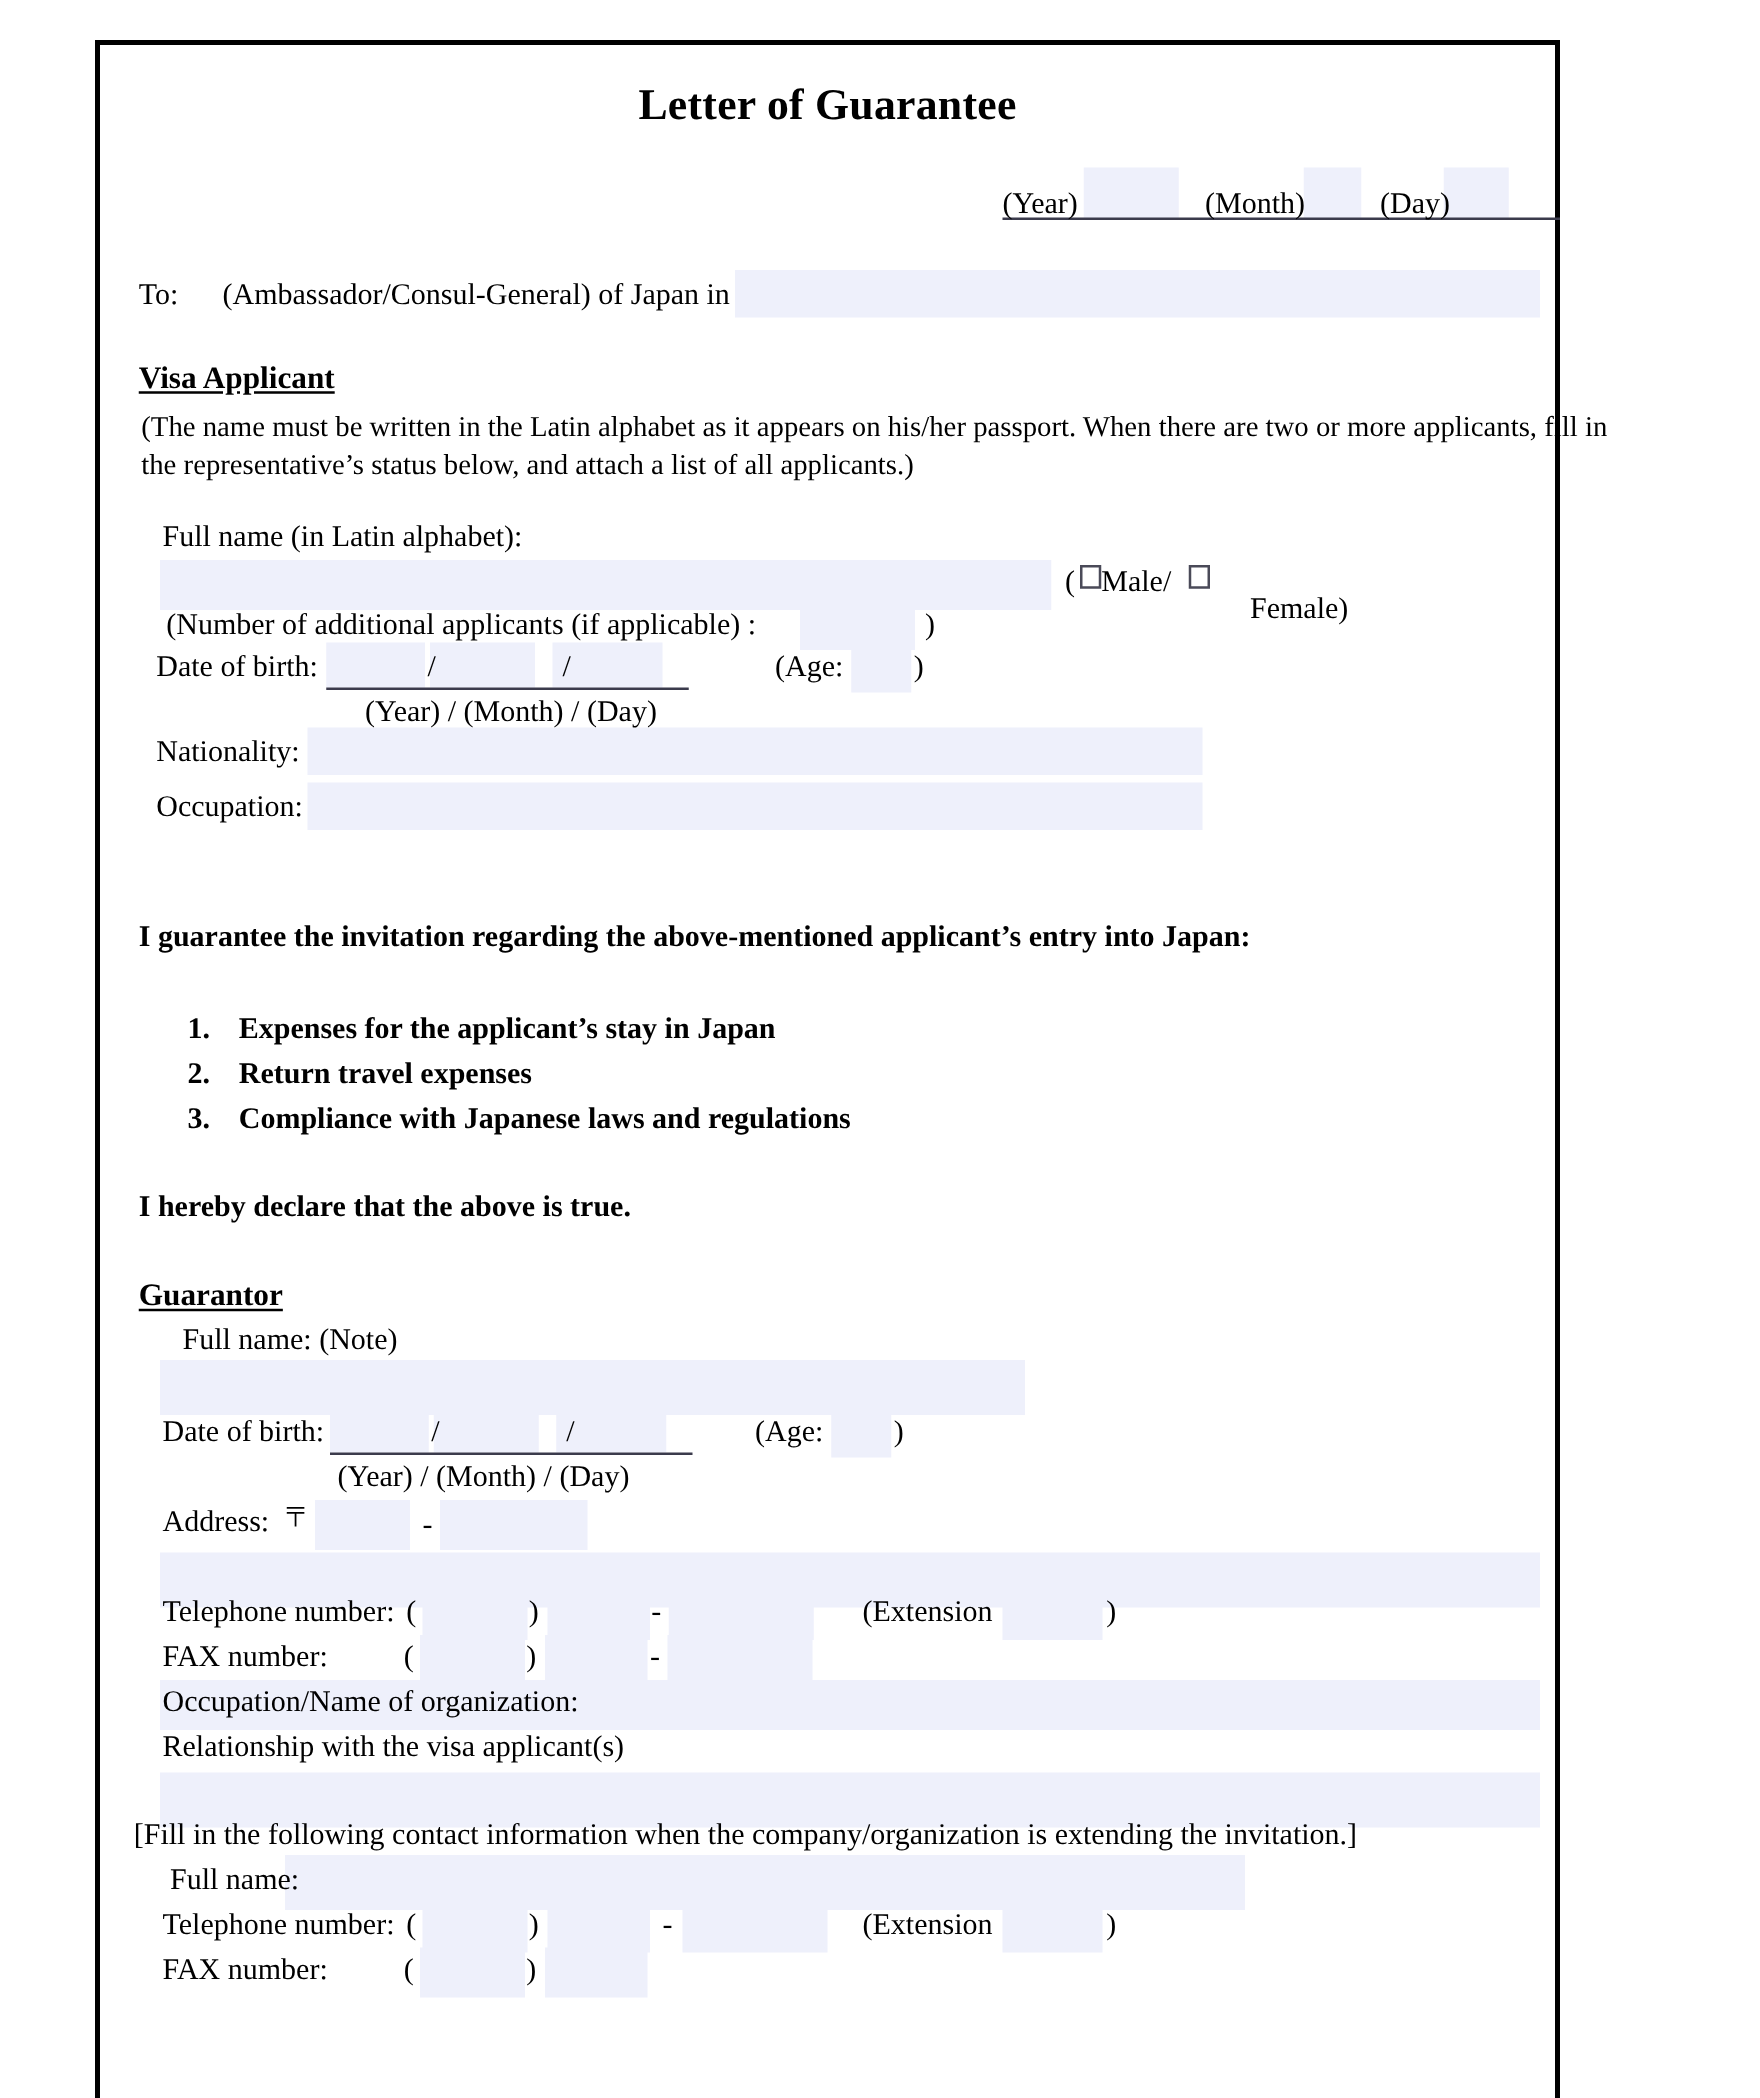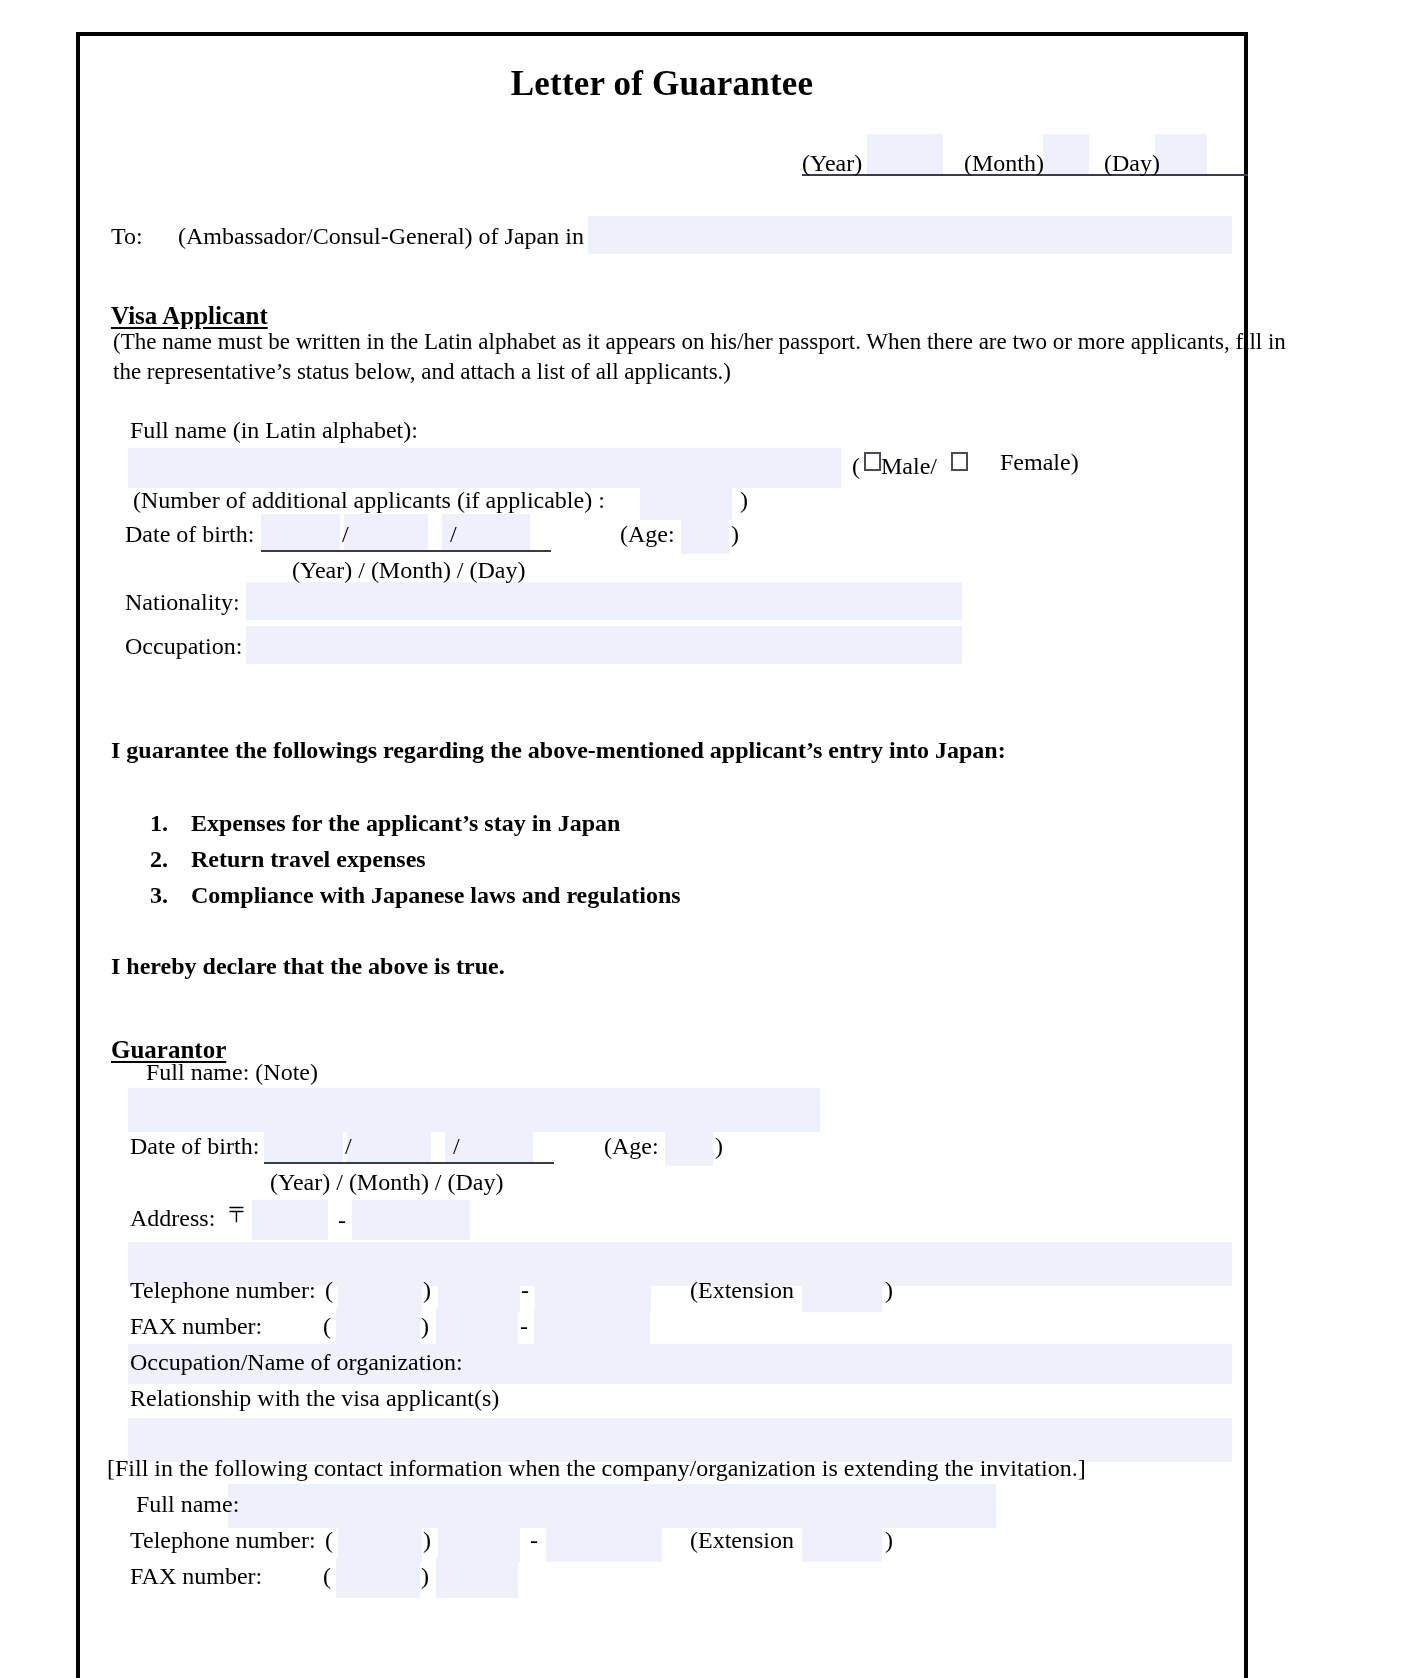--- a/index.html
+++ b/index.html
@@ -62,21 +62,21 @@
     font-size: 35px;
     font-weight: bold;
     letter-spacing: 0.2px;
     z-index: 2;
   }
 
   
   .t-base   { font-size: 24px; }
   .t-body   { font-size: 23px; }
   .t-bold   { font-size: 24px; font-weight: bold; }
-  .t-head   { font-size: 25px; font-weight: bold; text-decoration: underline; text-underline-offset: 3px; margin-top: 13px; }
+  .t-head   { font-size: 25px; font-weight: bold; text-decoration: underline; text-underline-offset: 3px; }
 
   
   .cbox {
     display: inline-block;
     width: 17px;
     height: 19px;
     border: 2px solid #4a4a58;
     background: #ffffff;
     vertical-align: -3px;
     box-sizing: border-box;
@@ -114,21 +114,21 @@
     <div class="txt t-body" style="left:33px; top:324px;">the representative’s status below, and attach a list of all applicants.)</div>
     <div class="txt t-body" style="left:33px; top:294px;">(The name must be written in the Latin alphabet as it appears on his/her passport. When there are two or more applicants, fill in</div>
 
     <div class="txt t-base" style="left:50px; top:382px;">Full name (in Latin alphabet):</div>
     <div class="fill" style="left:48px; top:412px; width:713px; height:40px;"></div>
 
     <div class="txt t-base" style="left:772px; top:418px;">(</div>
     <span class="txt" style="left:784px; top:416px;"><span class="cbox"></span></span>
     <div class="txt t-base" style="left:801px; top:418px;">Male/</div>
     <span class="txt" style="left:871px; top:416px;"><span class="cbox"></span></span>
-    <div class="txt t-base" style="left:888px; top:414px;padding-left:32px;">Female)</div>
+    <div class="txt t-base" style="left:888px; top:439px;padding-left:32px;">Female)</div>
 
     <div class="txt t-base" style="left:53px; top:452px;">(Number of additional applicants (if applicable) :</div>
     <div class="fill" style="left:560px; top:448px; width:92px; height:36px;"></div>
     <div class="txt t-base" style="left:660px; top:452px;">)</div>
 
     <div class="txt t-base" style="left:45px; top:486px;">Date of birth:</div>
     <div class="fill" style="left:181px; top:478px; width:79px; height:36px;"></div>
     <div class="fill" style="left:264px; top:478px; width:84px; height:36px;"></div>
     <div class="fill" style="left:362px; top:478px; width:88px; height:36px;"></div>
     <div class="rule" style="left:181px; top:514px; width:290px;"></div>
@@ -138,21 +138,21 @@
     <div class="fill" style="left:601px; top:478px; width:48px; height:40px;"></div>
     <div class="txt t-base" style="left:651px; top:486px;">)</div>
     <div class="txt t-base" style="left:212px; top:522px;">(Year) / (Month) / (Day)</div>
 
     <div class="fill" style="left:166px; top:546px; width:716px; height:38px;"></div>
     <div class="txt t-base" style="left:45px; top:554px;">Nationality:</div>
 
     <div class="fill" style="left:166px; top:590px; width:716px; height:38px;"></div>
     <div class="txt t-base" style="left:45px; top:598px;">Occupation:</div>
 
-    <div class="txt t-bold" style="left:31px; top:702px;">I guarantee the followings regarding the above-mentioned applicant’s entry into Japan:</div>
+    <div class="txt t-bold" style="left:31px; top:702px;">I guarantee the invitation regarding the above-mentioned applicant’s entry into Japan:</div>
 
     <div class="txt t-bold" style="left:70px; top:775px;">1.</div>
     <div class="txt t-bold" style="left:111px; top:775px;">Expenses for the applicant’s stay in Japan</div>
     <div class="txt t-bold" style="left:70px; top:811px;">2.</div>
     <div class="txt t-bold" style="left:111px; top:811px;">Return travel expenses</div>
     <div class="txt t-bold" style="left:70px; top:847px;">3.</div>
     <div class="txt t-bold" style="left:111px; top:847px;">Compliance with Japanese laws and regulations</div>
 
     <div class="txt t-bold" style="left:31px; top:918px;">I hereby declare that the above is true.</div>
 

